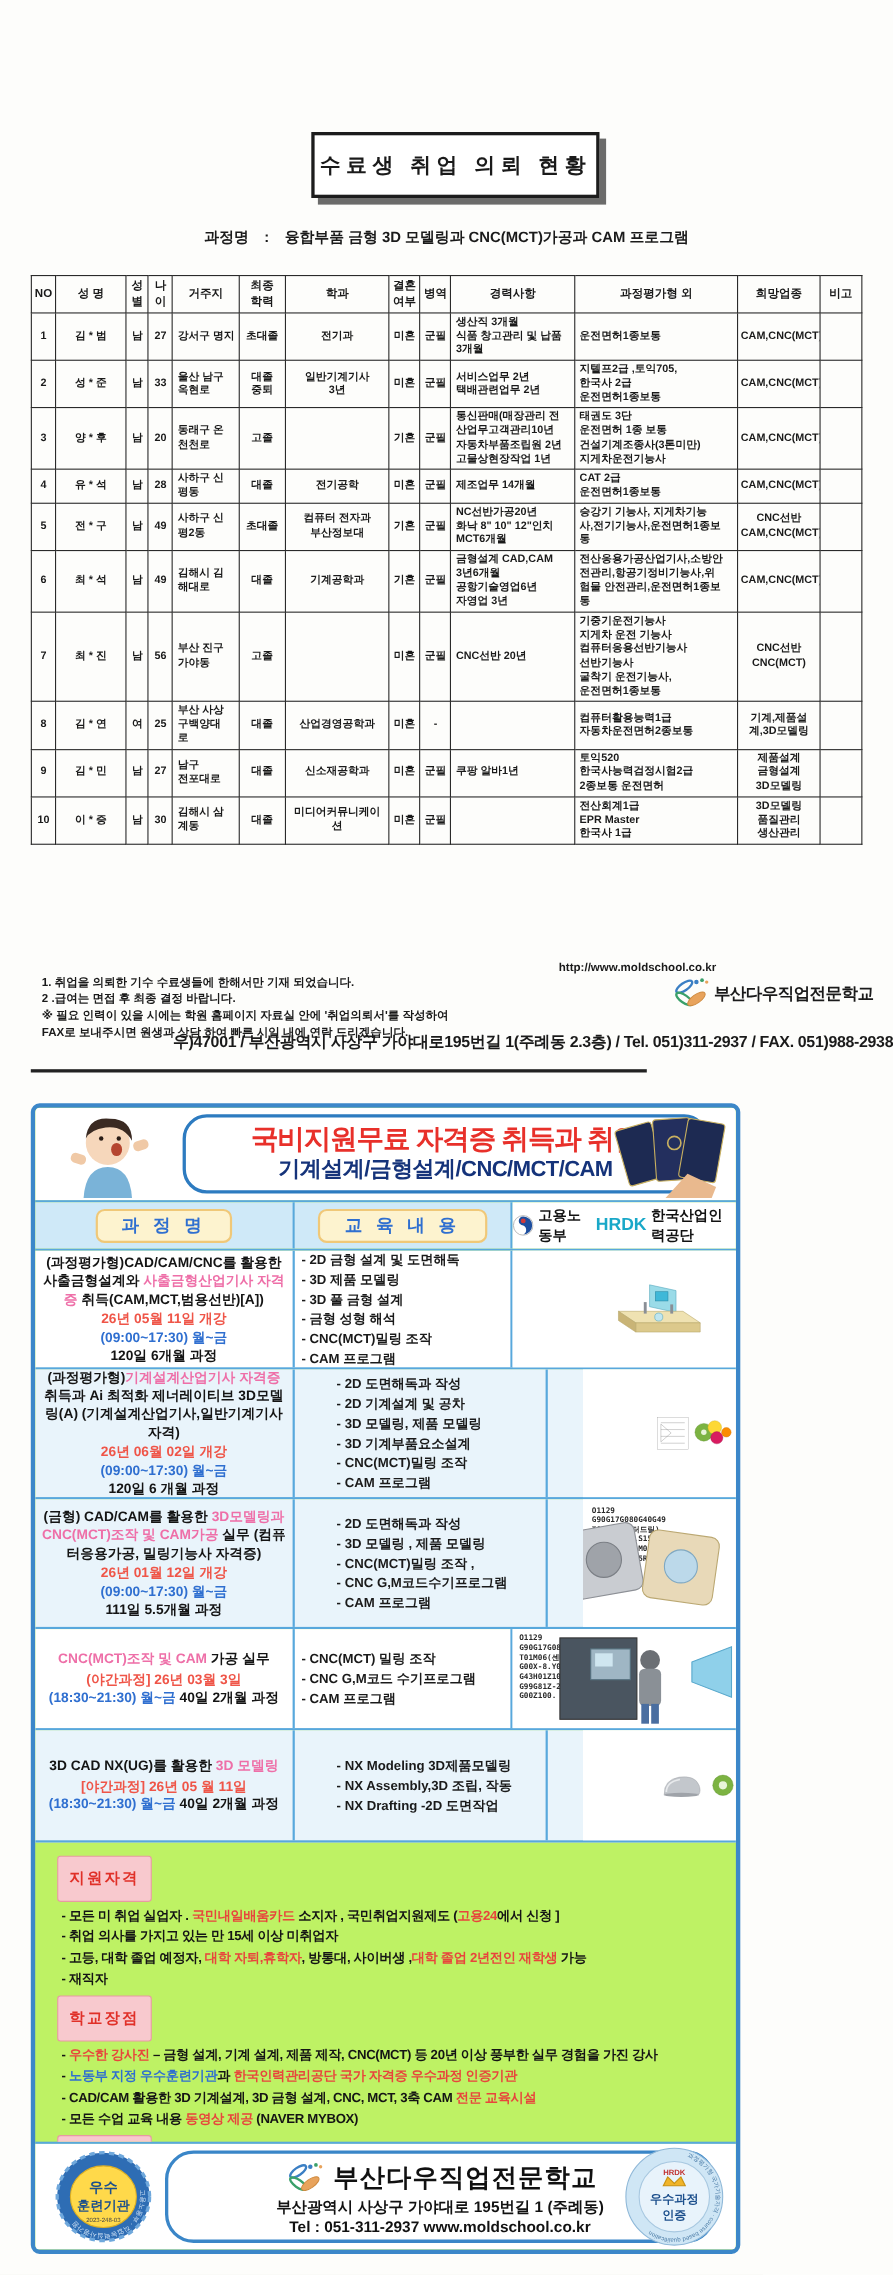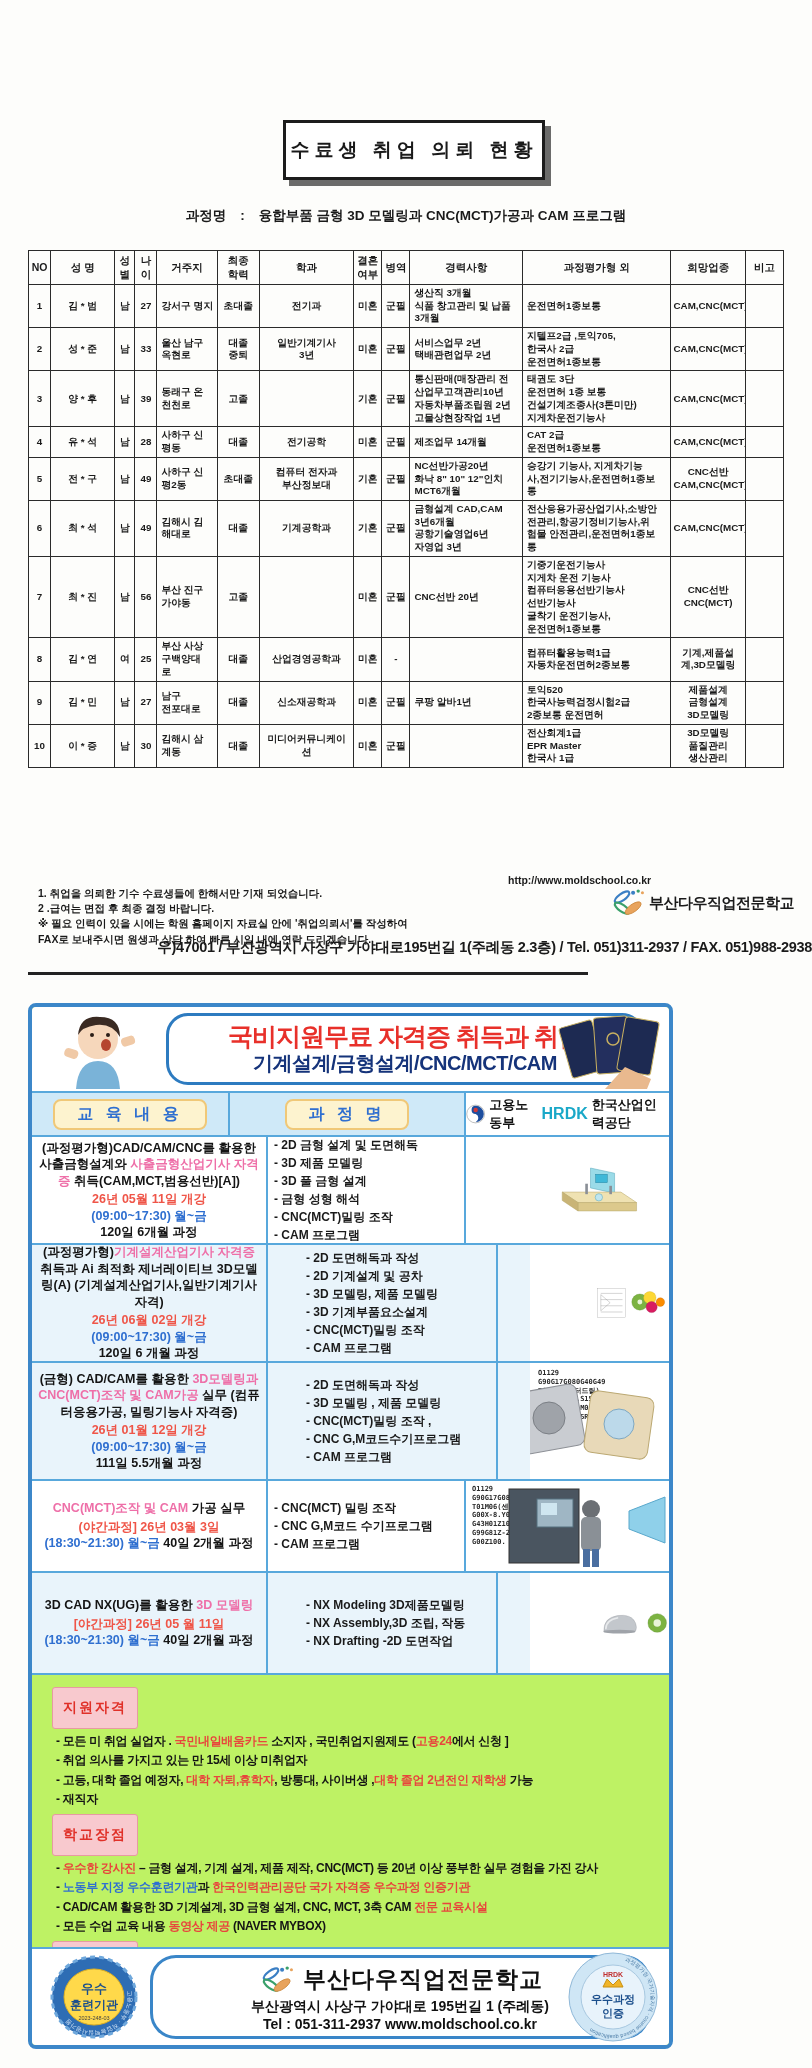--- a/index.html
+++ b/index.html
@@ -165,21 +165,21 @@
 한국사 2급
 운전면허1종보통</td>
             <td>CAM,CNC(MCT)</td>
             <td></td>
           </tr>
 
           <tr>
             <td>3</td>
             <td>양 * 후</td>
             <td>남</td>
-            <td>39</td>
+            <td>20</td>
             <td>동래구 온
 천천로</td>
             <td>고졸</td>
             <td></td>
             <td>기혼</td>
             <td>군필</td>
             <td>통신판매(매장관리 전
 산업무고객관리10년
 자동차부품조립원 2년
 고물상현장작업 1년</td>
@@ -388,25 +388,25 @@
       <svg class="fl-certs" width="112" height="80" viewBox="0 0 112 80">
         <rect x="10" y="14" width="34" height="52" rx="3" fill="#1d2a52" stroke="#c8b060" transform="rotate(-16 27 40)"></rect>
         <rect x="40" y="8" width="34" height="56" rx="3" fill="#232f5e" stroke="#c8b060" transform="rotate(-4 57 36)"></rect>
         <rect x="66" y="10" width="34" height="54" rx="3" fill="#1d2a52" stroke="#c8b060" transform="rotate(10 83 37)"></rect>
         <circle cx="58" cy="30" r="6" fill="none" stroke="#c8b060" stroke-width="1.5"></circle>
         <path d="M50 80 L70 58 L96 70 L92 80 Z" fill="#e9b98e"></path>
       </svg>
     </div>
 
     <div class="fl-colhead">
+      <div class="fc c1">
+        <span class="pill">과 정 명</span>
+      </div>
       <div class="fc c2">
         <span class="pill">교 육 내 용</span>
-      </div>
-      <div class="fc c1">
-        <span class="pill">과 정 명</span>
       </div>
       <div class="fc c3">
         <svg width="26" height="26" viewBox="0 0 26 26">
           <circle cx="13" cy="13" r="12" fill="#fff" stroke="#aaa"></circle>
           <path d="M13 2 A11 11 0 0 1 13 24 A6 6 0 0 0 13 13 A5 5 0 0 1 13 2 Z" fill="#1d4e9e"></path>
           <circle cx="13" cy="7.5" r="3" fill="#d03a3a"></circle>
         </svg>
         <span class="hrdk-min">고용노동부</span>
         <span class="hrdk-mark">HRDK</span>
         <span class="hrdk-min">한국산업인력공단</span>

